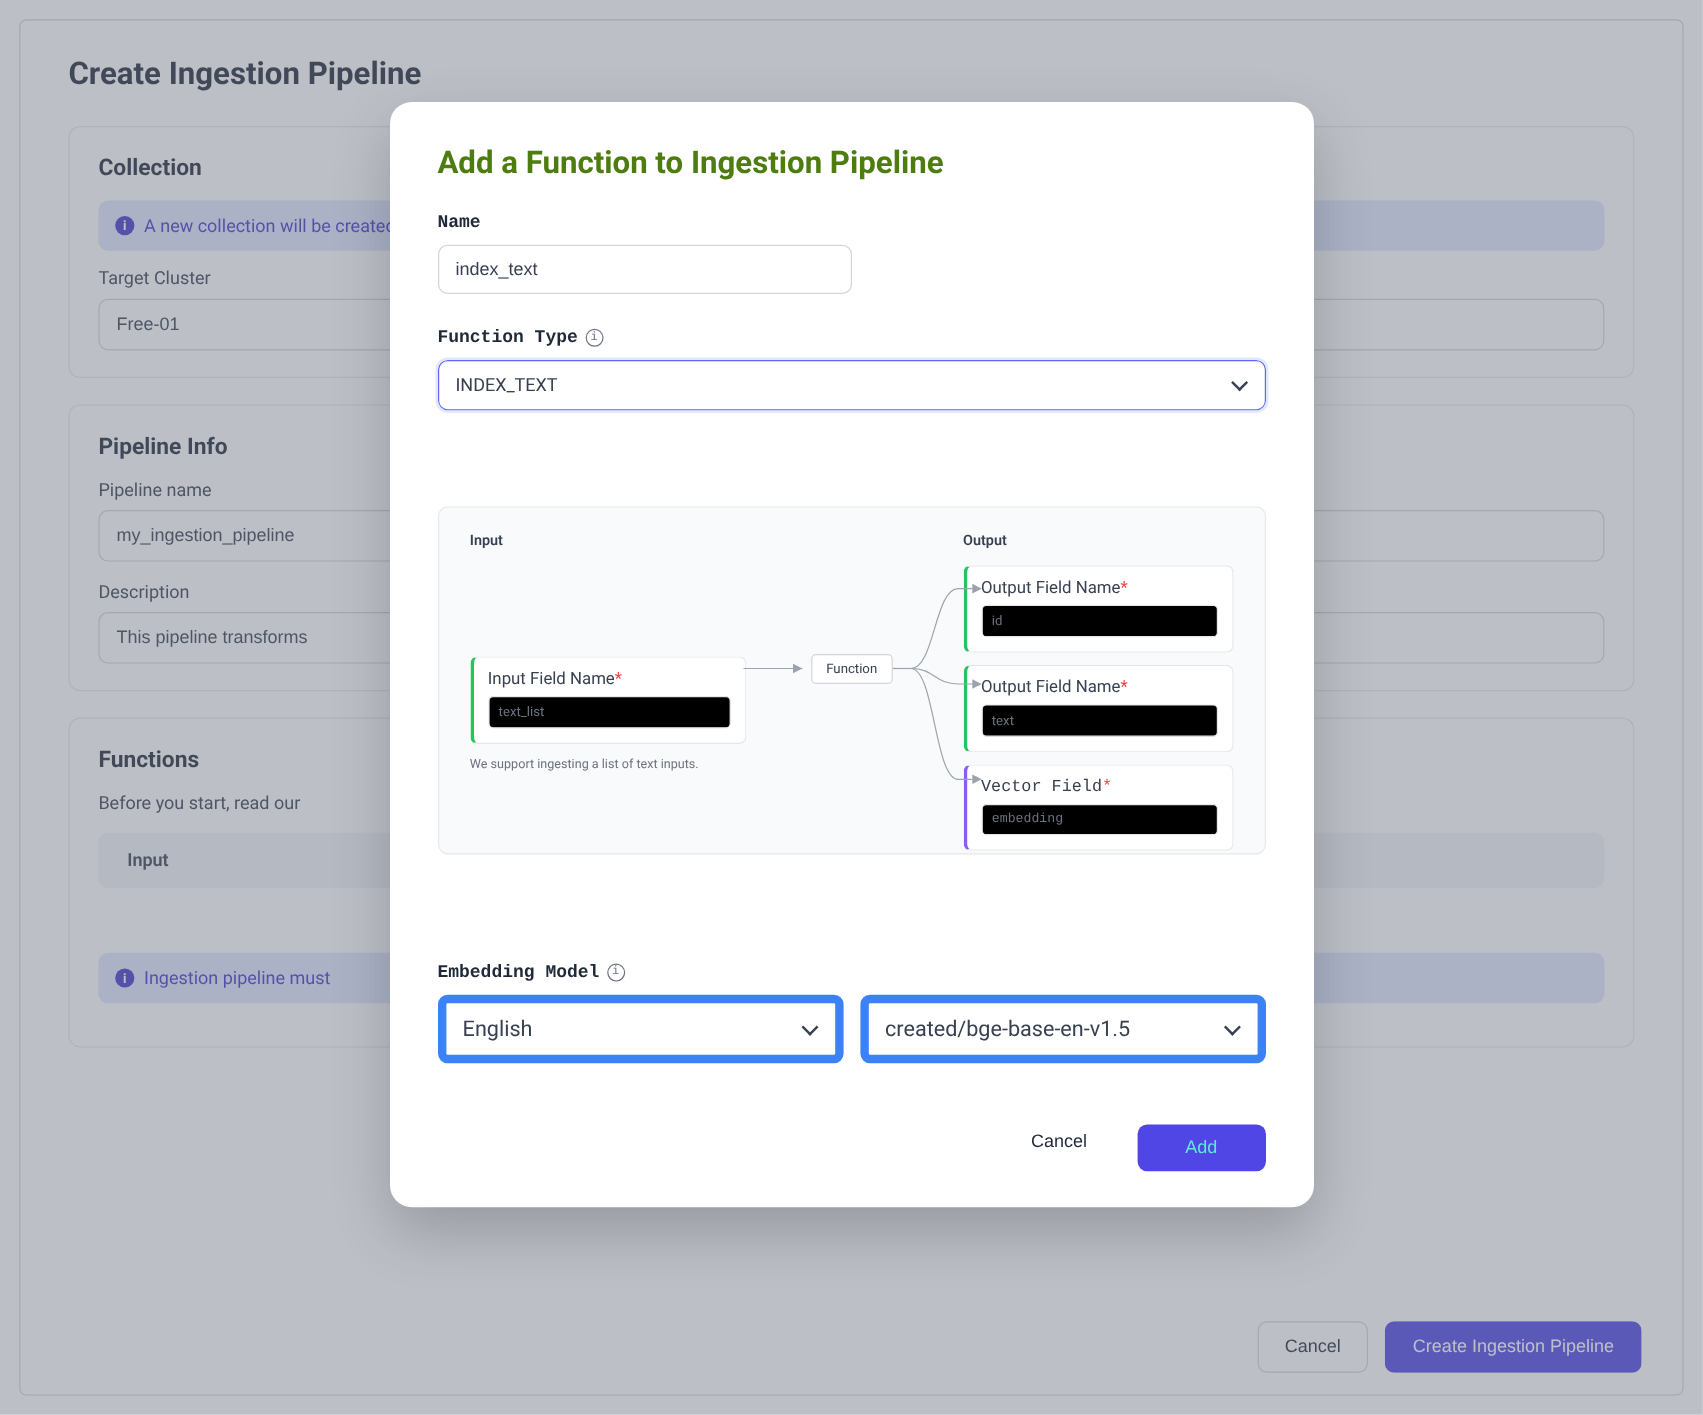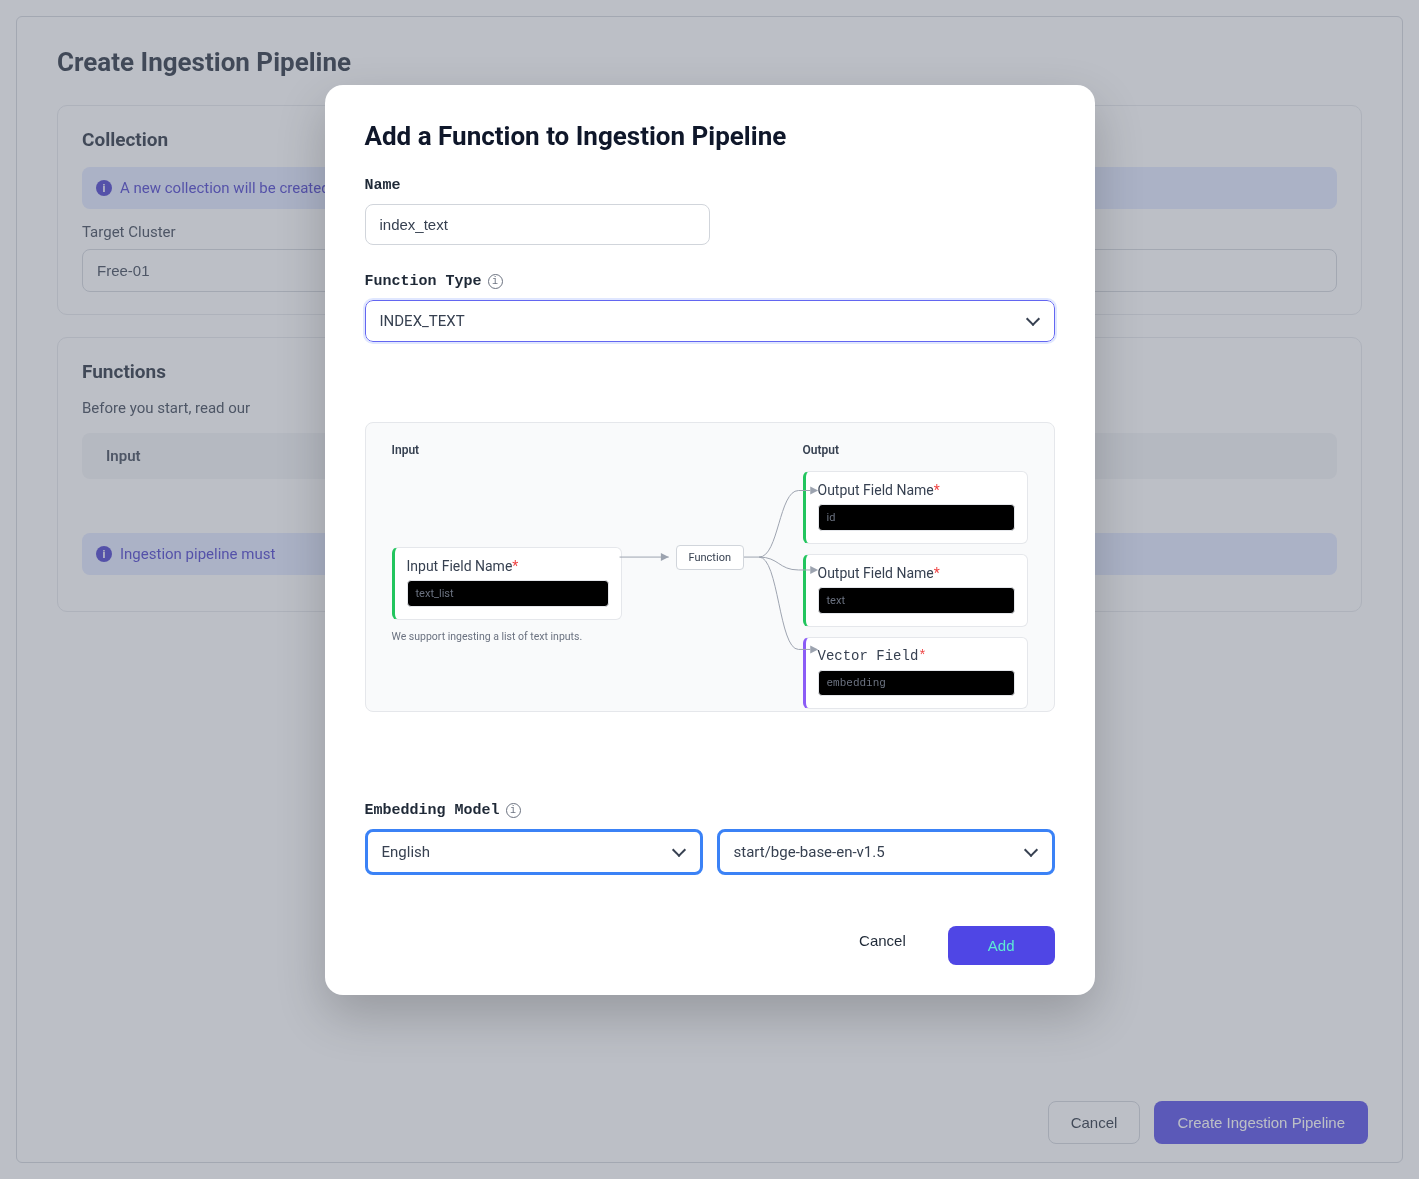--- a/index.html
+++ b/index.html
@@ -119,21 +119,21 @@
     .modal {
       width: 770px;
       background: #fff;
       border-radius: 18px;
       padding: 36px 40px 30px 40px;
       box-shadow: 0 20px 50px rgba(0,0,0,0.2);
     }
     .modal-title {
       font-size: 26px;
       font-weight: 700;
-      color: #0f172a;
+      color: #4d7c0f;
       margin-bottom: 26px;
     }
     .m-label {
       font-size: 15px;
       font-weight: 600;
       color: #1f2937;
       margin-bottom: 10px;
       display: flex;
       align-items: center;
       gap: 6px;
@@ -164,25 +164,25 @@
       padding: 11px 14px;
       font-size: 15px;
       color: #374151;
       display: flex;
       justify-content: space-between;
       align-items: center;
       cursor: pointer;
       margin-bottom: 10px;
     }
     .m-select-plain {
-      border: 3px solid #3b82f6;
+      border: 7px solid #3b82f6;
       outline: none;
       border-radius: 8px;
       padding: 11px 14px;
-      font-size: 15px;
+      font-size: 18px;
       color: #374151;
       display: flex;
       justify-content: space-between;
       align-items: center;
       cursor: pointer;
       flex: 1;
     }
     .chevron {
       width: 14px; height: 14px;
       position: relative;
@@ -284,20 +284,27 @@
   <div class="section-card">
     <div class="section-heading">Collection</div>
     <div class="banner">
       <span class="banner-icon">i</span>
       <span>A new collection will be created</span>
     </div>
     <div class="field-label">Target Cluster</div>
     <input class="text-input" value="Free-01" style="">
   </div>
 
+  <div class="section-card">
+    <div class="section-heading">Pipeline Info</div>
+    <div class="field-label">Pipeline name</div>
+    <input class="text-input" style="margin-bottom: 16px;" value="my_ingestion_pipeline">
+    <div class="field-label">Description</div>
+    <input class="text-input" value="This pipeline transforms" style="">
+  </div>
 
   <div class="section-card">
     <div class="section-heading">Functions</div>
     <div class="field-label" style="margin-bottom:16px;">Before you start, read our</div>
     <div class="functions-table-header">
       <span>Input</span>
     </div>
     <div class="functions-body-row"></div>
     <div class="banner">
       <span class="banner-icon">i</span>
@@ -378,21 +385,21 @@
     <div class="m-label">
       <span>Embedding Model</span>
       <span class="info-icon">i</span>
     </div>
     <div class="embed-row">
       <div class="m-select-plain embed-lang">
         <span>English</span>
         <span class="chevron"></span>
       </div>
       <div class="m-select-plain">
-        <span>start/bge-base-en-v1.5</span>
+        <span>created/bge-base-en-v1.5</span>
         <span class="chevron"></span>
       </div>
     </div>
 
     <div class="modal-actions">
       <button class="modal-btn cancel">Cancel</button>
       <button class="modal-btn add">Add</button>
     </div>
   </div>
 </div>

